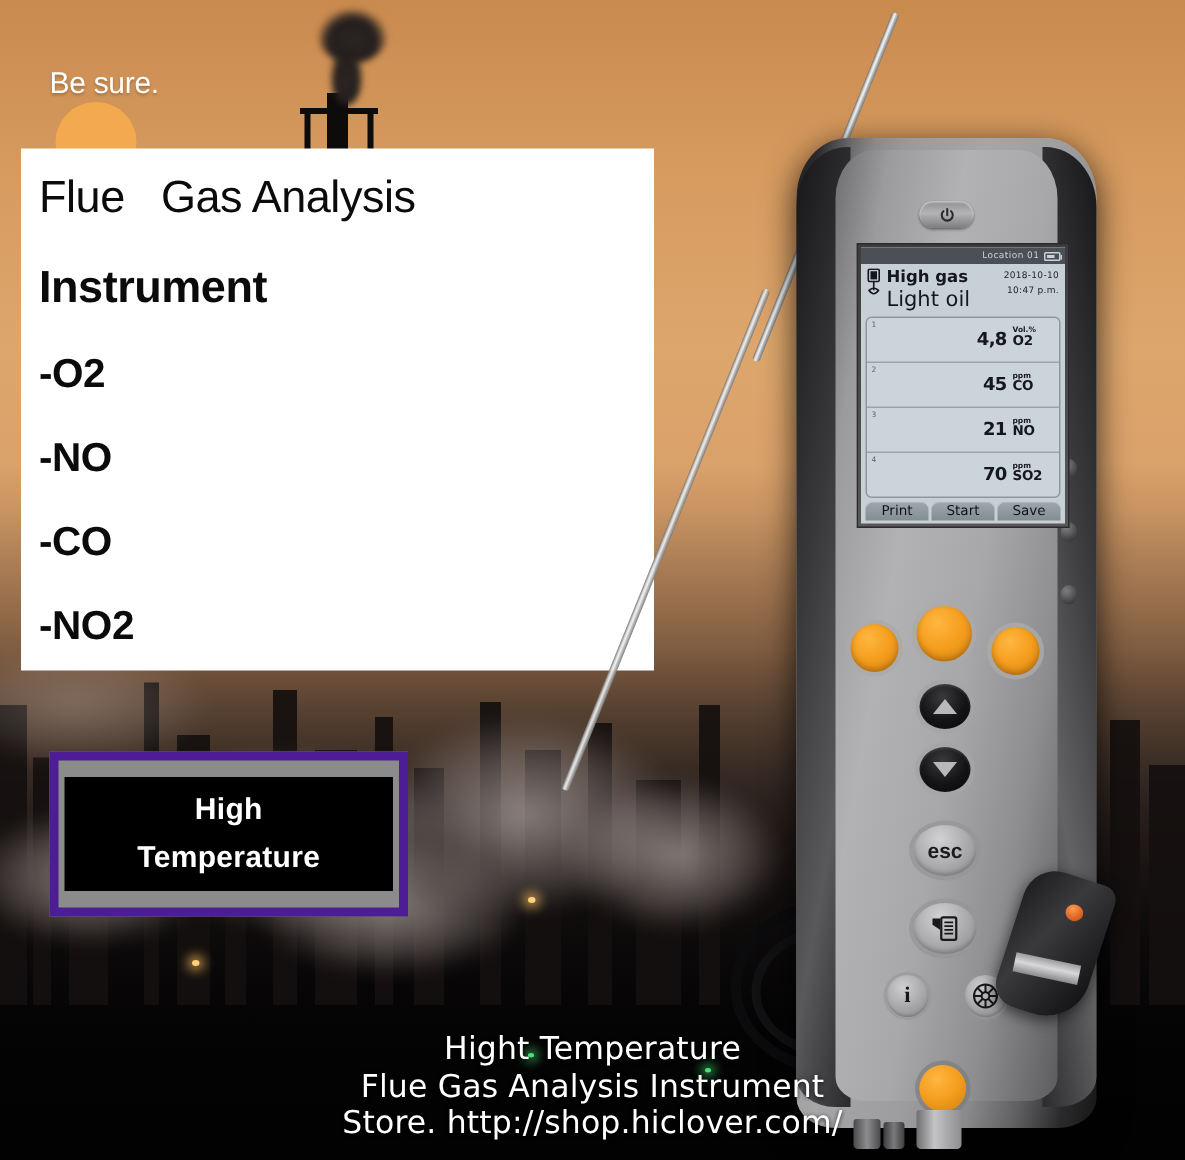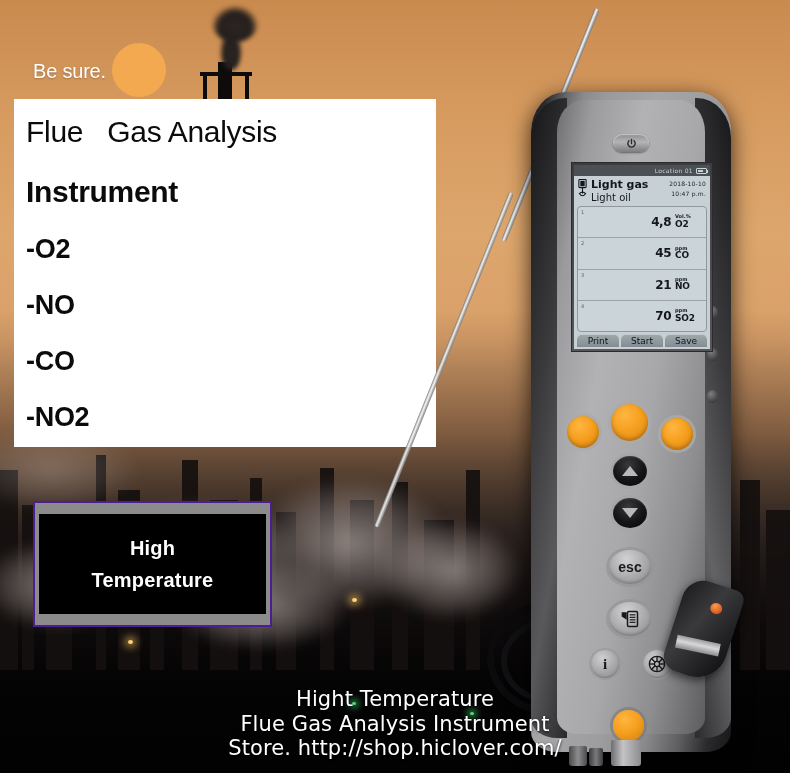--- a/index.html
+++ b/index.html
@@ -49,21 +49,21 @@
     background:radial-gradient(ellipse at 50% 60%, #2b2523 0%, #241f1e 50%, rgba(36,31,30,0) 75%);
     border-radius:50%;
     filter:blur(2px);
   }
   .lamp { position:absolute; width:5px; height:4px; border-radius:50%;
           background:#ffd27a; box-shadow:0 0 8px 3px rgba(255,196,98,.75); }
   .greenled { position:absolute; width:4px; height:3px; border-radius:50%;
           background:#4fe07a; box-shadow:0 0 7px 3px rgba(70,224,122,.6); }
 
   
-  #brand { position:absolute; left:33px; top:45px; display:flex; align-items:center; gap:2px; }
+  #brand { position:absolute; left:33px; top:45px; display:flex; gap:2px;flex-direction:column; }
   #brand-text {
     color:#ffffff; font-size:20px; letter-spacing:-0.2px;
     text-shadow:0 1px 2px rgba(0,0,0,.25);
   }
   #brand-dot {
     width:54px; height:54px; border-radius:50%;
     background:#f3a94f;
     margin-left:4px; margin-top:-2px;
   }
 
@@ -72,23 +72,23 @@
     position:absolute; left:14px; top:99px; width:422px; height:348px;
     background:#ffffff;
     padding:16px 0 0 12px;
   }
   #wp-title1 { font-size:30px; font-weight:normal; color:#0b0b0b; letter-spacing:-0.3px; white-space:pre; }
   #wp-title2 { font-size:30px; font-weight:bold; color:#0b0b0b; margin-top:26px; letter-spacing:-0.3px; }
   .wp-item { font-size:27px; font-weight:bold; color:#0b0b0b; margin-top:25px; letter-spacing:-0.3px; }
 
   
   #ht-box {
-    position:absolute; left:33px; top:501px; width:239px; height:126px;
+    position:absolute; left:33px; top:501px; width:239px; height:110px;
     background:#8b8b8b;
-    border:2px solid #4c1d95;
+    border:6px solid #4c1d95;
     padding:11px 4px;
   }
   #ht-inner {
     width:100%; height:100%;
     background:#000;
     color:#fff;
     display:flex; flex-direction:column; align-items:center; justify-content:center;
     gap:9px;
   }
   .ht-line { font-size:20px; font-weight:bold; letter-spacing:.2px; }
@@ -178,21 +178,21 @@
   #lcd-location { color:#c9d2d6; font-size:6px; letter-spacing:.3px; }
   #battery { width:11px; height:6px; border:1px solid #c9d2d6; border-radius:1px; position:relative; }
   #battery:after { content:""; position:absolute; right:-2px; top:1.5px; width:1px; height:3px; background:#c9d2d6; }
   #battery-fill { position:absolute; left:1px; top:1px; bottom:1px; width:5px; background:#c9d2d6; }
 
   
   #lcd-header { display:flex; padding:3px 4px 2px 3px; align-items:flex-start; }
   #fuel-icon { width:11px; height:20px; margin-right:3px; flex:0 0 auto; }
   #lcd-head-left { flex:1; }
   #lcd-mode { font-size:11px; font-weight:bold; line-height:1.05; }
-  #lcd-fuel { font-size:10px; line-height:1.15; margin-top:1px; }
+  #lcd-fuel { font-size:14px; line-height:1.15; margin-top:1px; }
   #lcd-head-right { text-align:right; }
   #lcd-date, #lcd-time { font-size:6px; letter-spacing:.2px; line-height:1.7; color:#1b2025; }
 
   
   #lcd-readings {
     margin:1px 3px 0 3px;
     border:1px solid #8e989e; border-radius:4px;
     background:#cbd4d8;
     flex:1; display:flex; flex-direction:column; overflow:hidden;
   }
@@ -401,21 +401,21 @@
           </div>
 
           <div id="lcd-header">
             <svg id="fuel-icon" viewBox="0 0 12 22">
               <rect x="2" y="0.5" width="8" height="9" rx="1" fill="none" stroke="#14181c" stroke-width="1.2"></rect>
               <rect x="3.6" y="2" width="4.8" height="6" fill="#14181c"></rect>
               <path d="M6 9.5 L6 16" stroke="#14181c" stroke-width="1.2" fill="none"></path>
               <path d="M2.5 16 Q6 13 9.5 16 Q6 21 2.5 16 Z" fill="none" stroke="#14181c" stroke-width="1.2"></path>
             </svg>
             <div id="lcd-head-left">
-              <div id="lcd-mode">Light gas</div>
+              <div id="lcd-mode">High gas</div>
               <div id="lcd-fuel">Light oil</div>
             </div>
             <div id="lcd-head-right">
               <div id="lcd-date">2018-10-10</div>
               <div id="lcd-time">10:47 p.m.</div>
             </div>
           </div>
 
           <div id="lcd-readings">
             <div class="reading">

